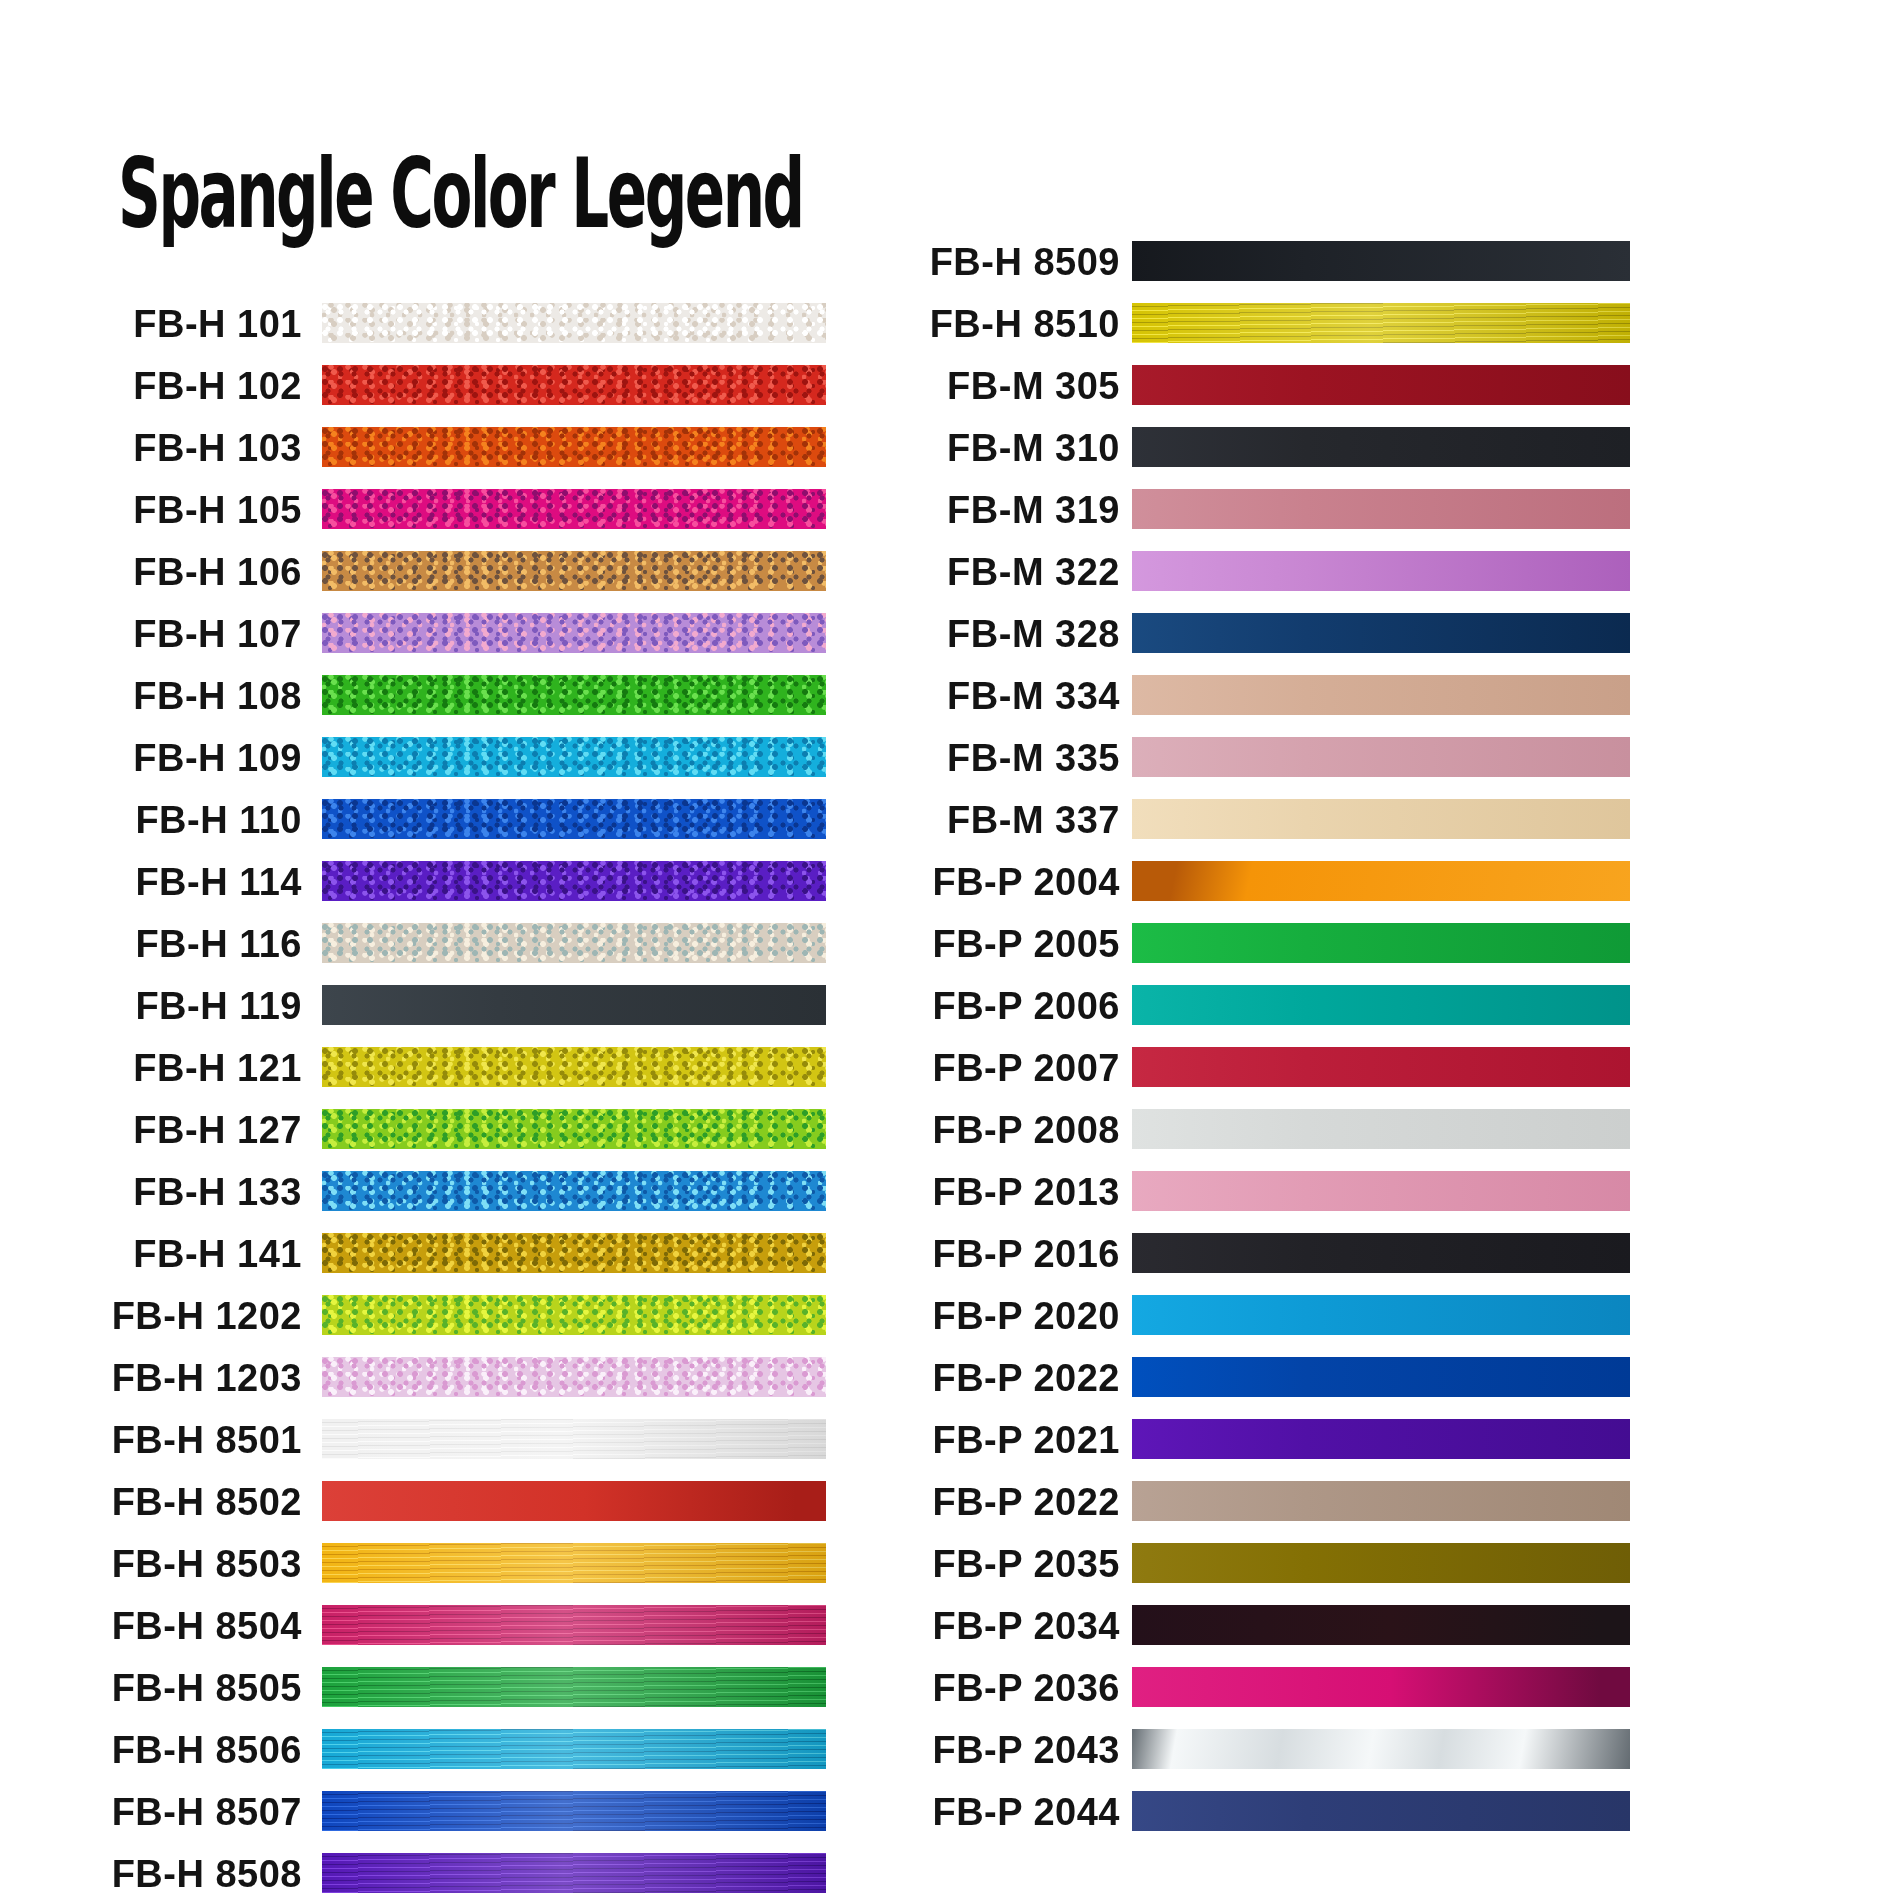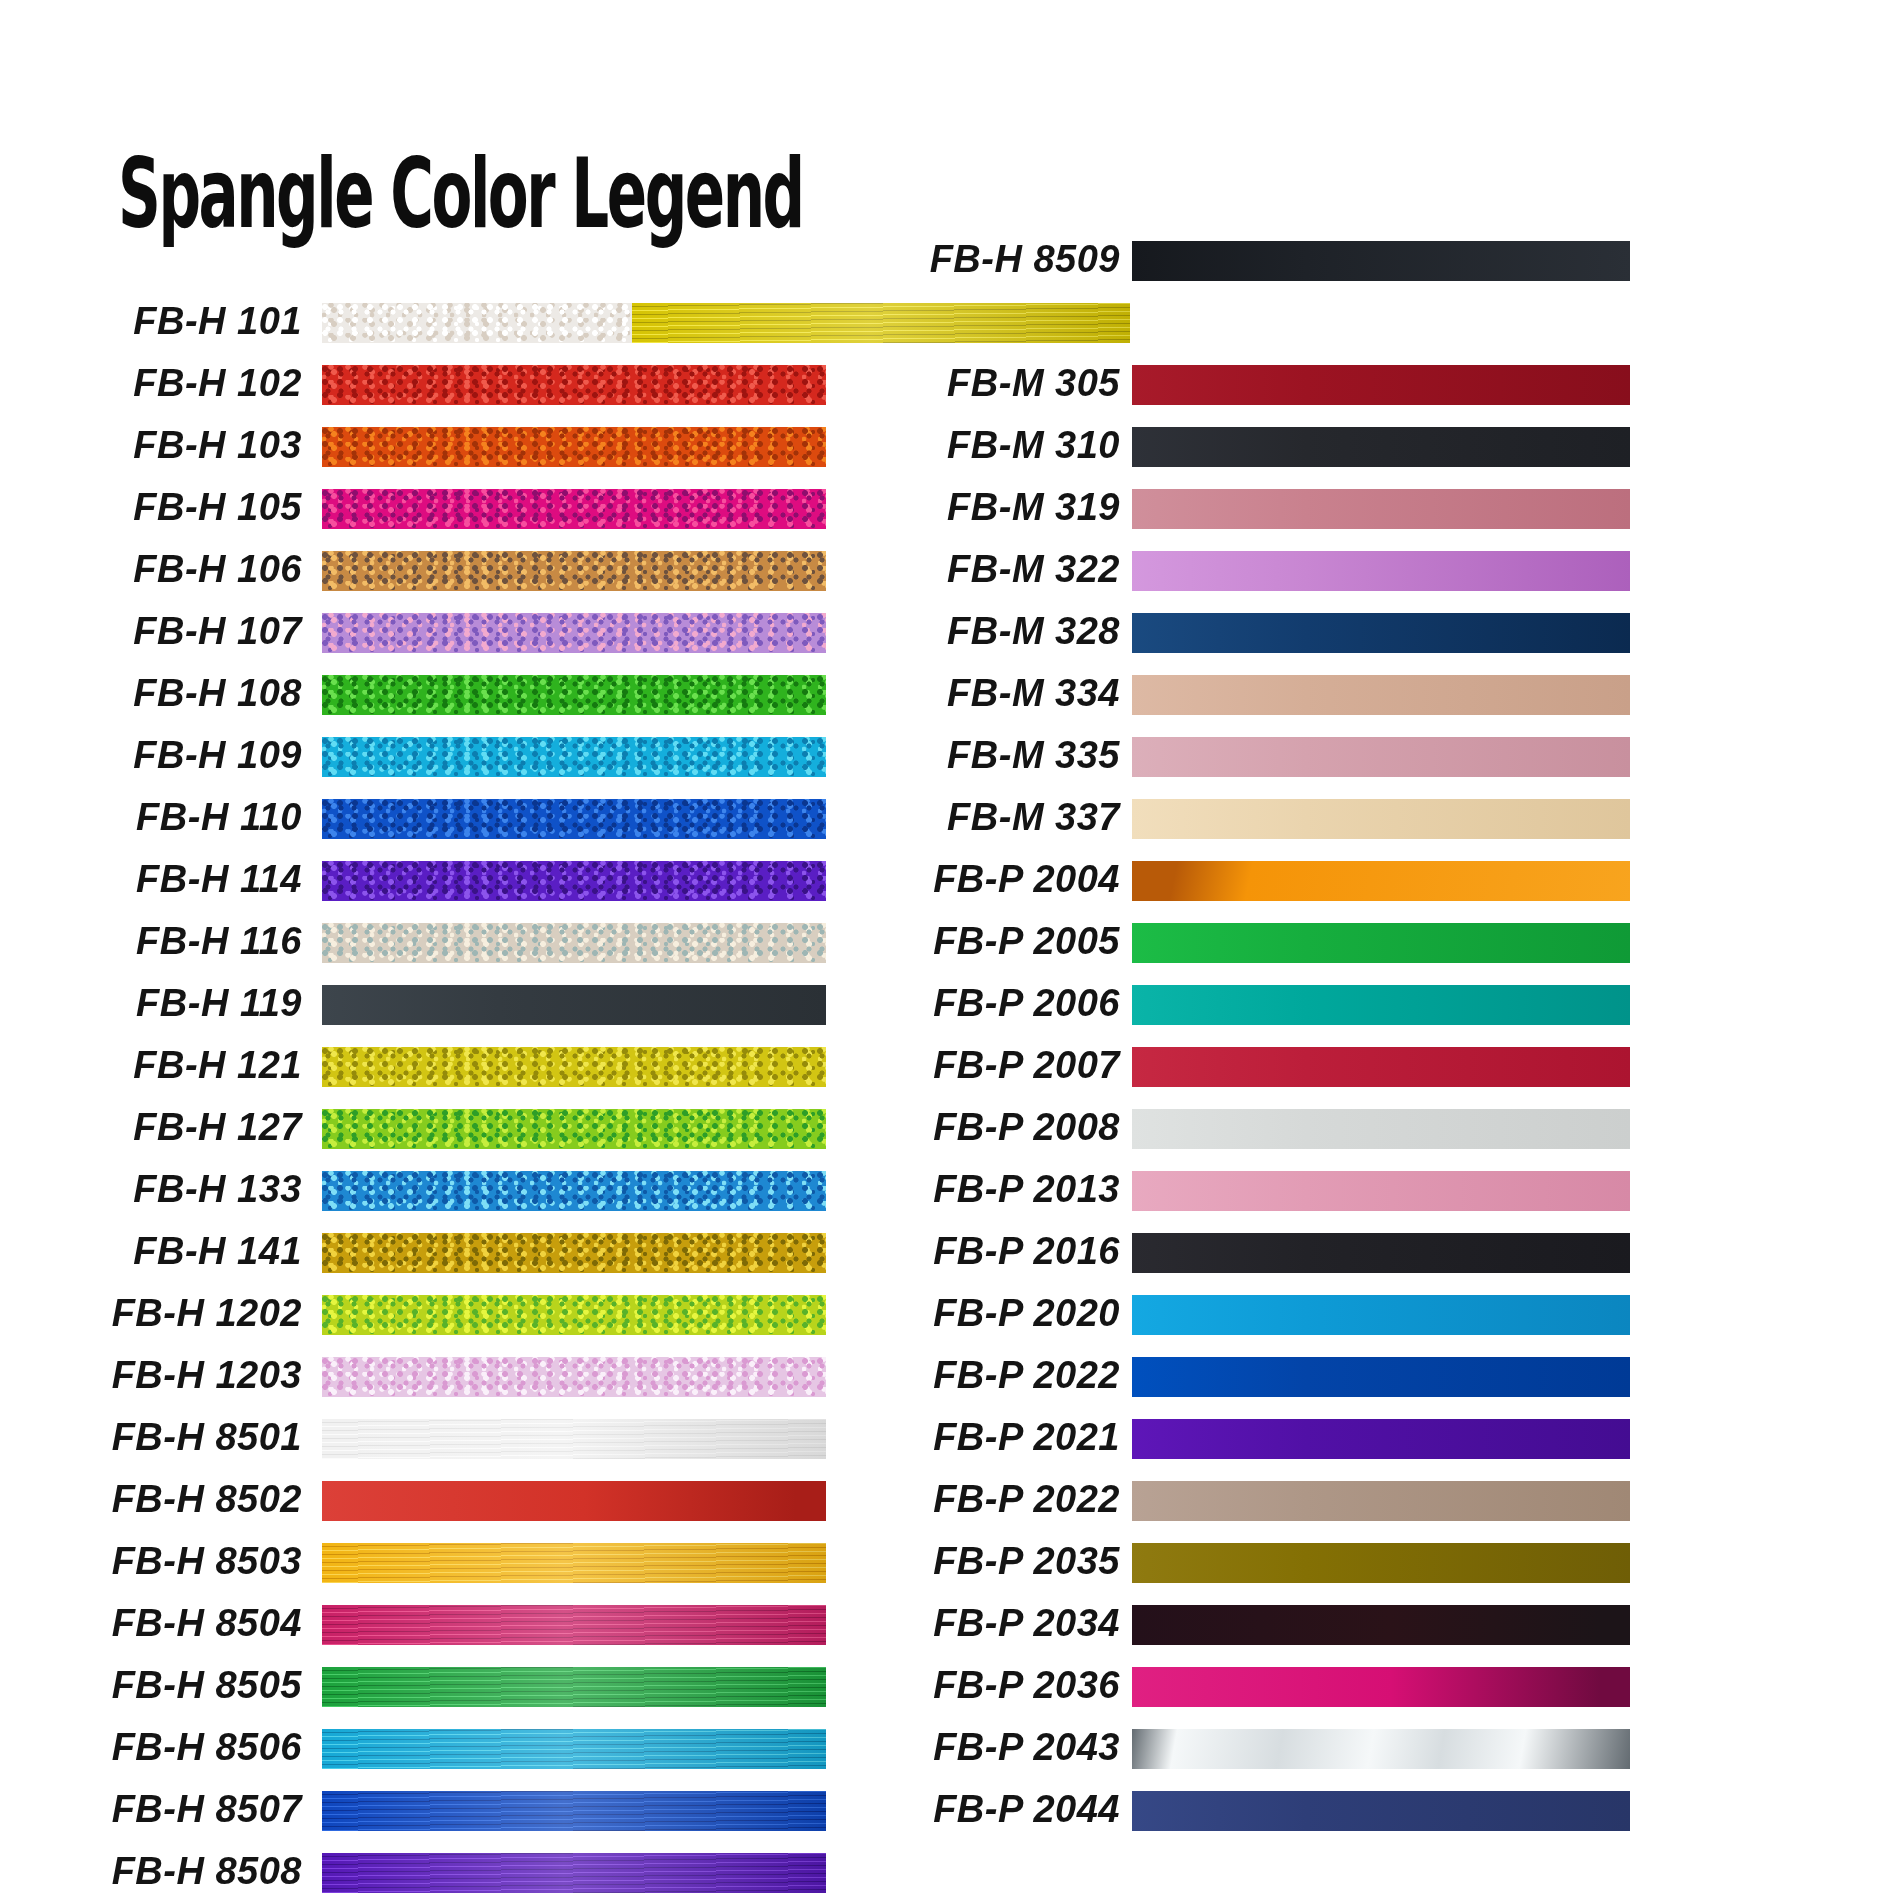--- a/index.html
+++ b/index.html
@@ -31,24 +31,23 @@
   .col {
     position: absolute;
     display: flex;
     flex-direction: column;
   }
   .col-left  { left: 0;   top: 303px; width: 826px; }
   .col-right { left: 632px; top: 241px; width: 998px; }
 
   .row {
     display: flex;
-    align-items: flex-end;
+    align-items: flex-start;
     height: 40px;
     margin-bottom: 22px;
-    font-style: italic;
   }
   .label {
     box-sizing: border-box;
     text-align: right;
     font-weight: 700;
     font-size: 38px;
     letter-spacing: 0.5px;
     color: #141414;
     white-space: nowrap;
   }
@@ -196,20 +195,21 @@
     <span class="label">FB-H 8508</span>
     <div class="swatch tex-stripe" style="--c1: #5518B6; --c2: #3C0E8E; --c3: #7C3CDE;"></div>
   </div>
     </div>
   <div class="col col-right">
       <div class="row">
     <span class="label">FB-H 8509</span>
     <div class="swatch tex-smooth" style="--c1: #1E2228; --c2: #2A2F36; --c3: #16191E;"></div>
   </div>
       <div class="row">
+    <span class="label">FB-H 8510</span>
     <div class="swatch tex-stripe" style="--c1: #D6C404; --c2: #A89A02; --c3: #F2E640;"></div>
   </div>
       <div class="row">
     <span class="label">FB-M 305</span>
     <div class="swatch tex-smooth" style="--c1: #9C1322; --c2: #880E1C; --c3: #A81A2A;"></div>
   </div>
       <div class="row">
     <span class="label">FB-M 310</span>
     <div class="swatch tex-smooth" style="--c1: #26282D; --c2: #1E2025; --c3: #2E3138;"></div>
   </div>

